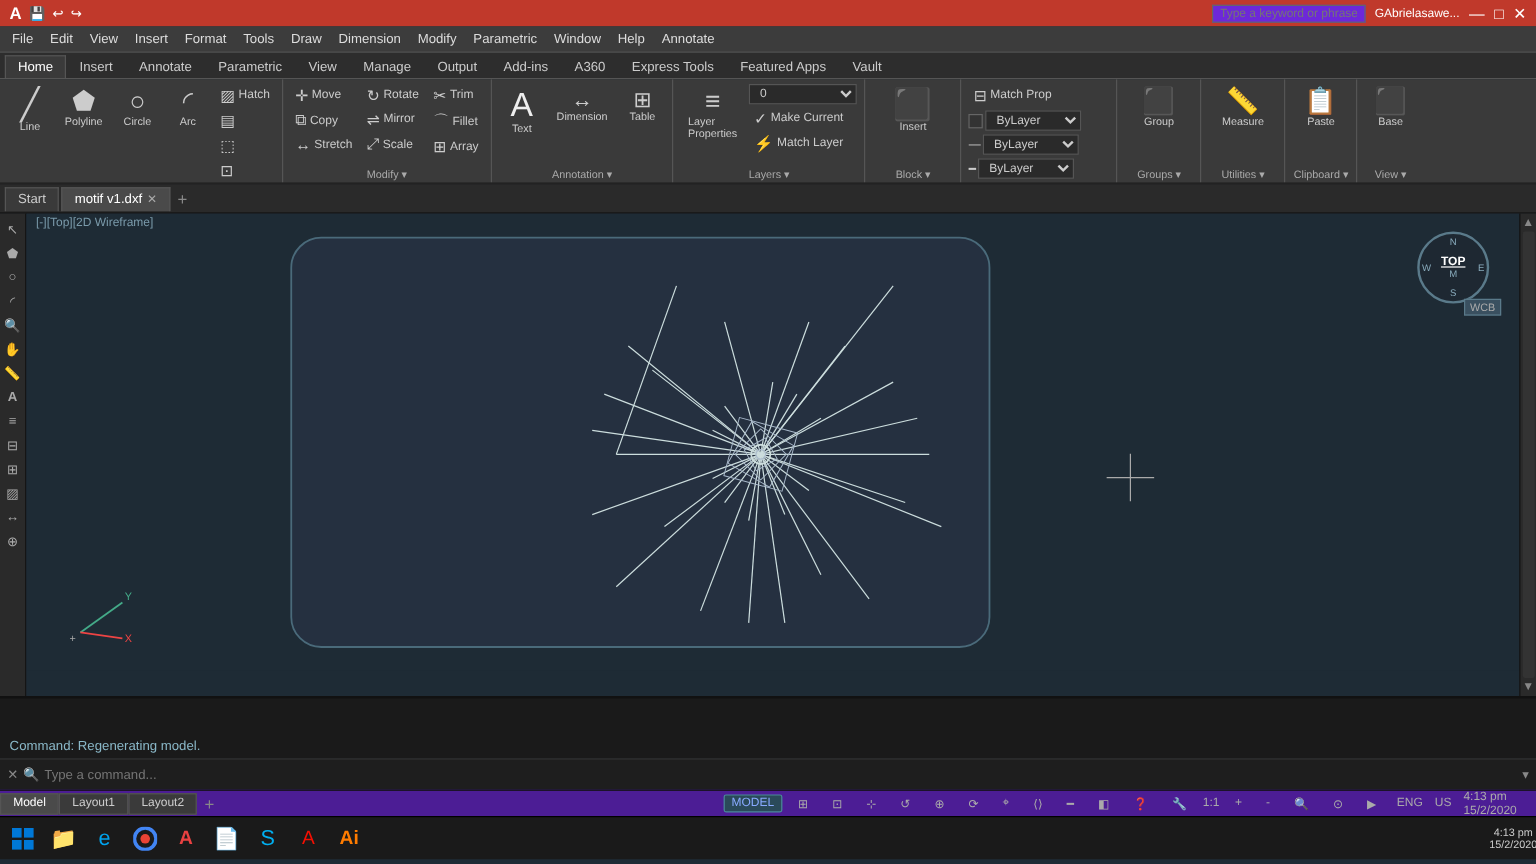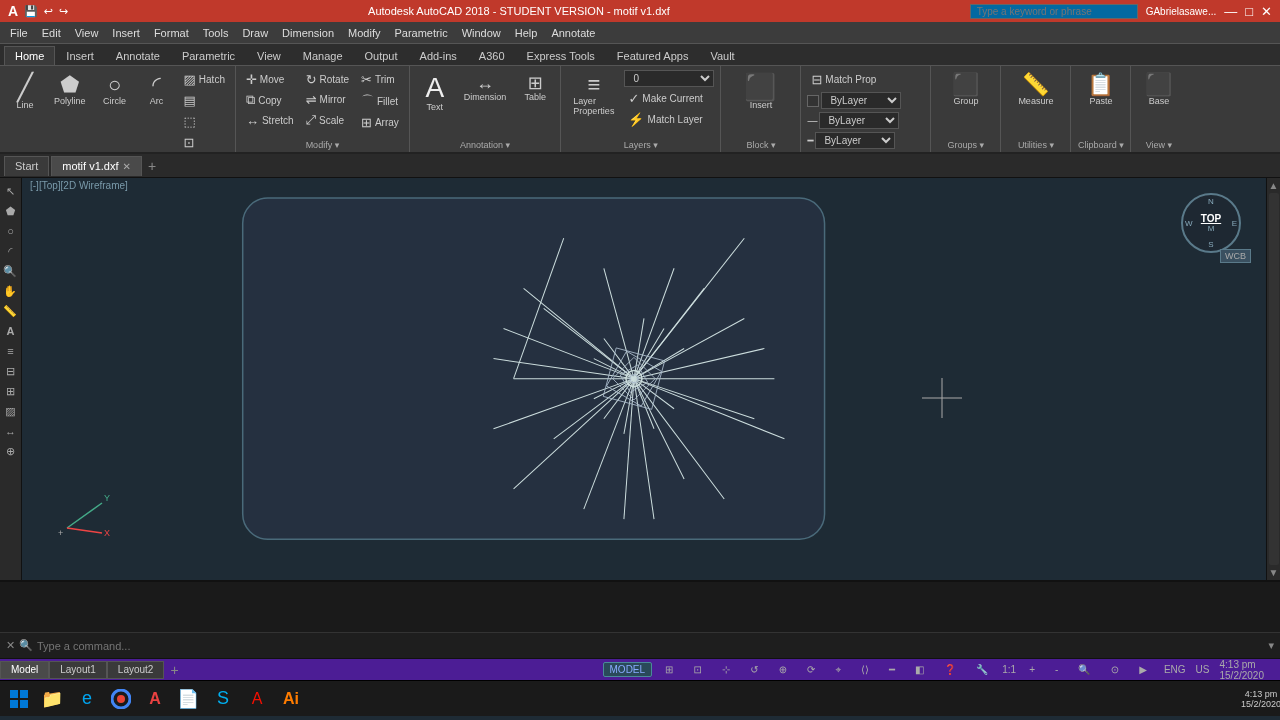--- a/index.html
+++ b/index.html
@@ -353,23 +353,22 @@
 </head>
 <body>
 
 <div id="title-bar">
   <div class="title-left">
     <span style="font-weight:bold;font-size:14px;color:#fff;">A</span>
     <span style="font-size:11px;cursor:pointer;">💾</span>
     <span style="font-size:11px;cursor:pointer;">↩</span>
     <span style="font-size:11px;cursor:pointer;">↪</span>
   </div>
-  <div class="title-center">Autodesk AutoCAD 2018 - STUDENT VERSION - motif v1.dxf</div>
   <div class="title-right">
-    <input type="text" style="background: #0369a1; border: 1px solid rgb(102, 102, 102); color: rgb(204, 204, 204); font-size: 10px; padding: 1px 6px; width: 168px;" placeholder="Type a keyword or phrase">
+    <input type="text" style="background: #6d28d9; border: 1px solid rgb(102, 102, 102); color: rgb(204, 204, 204); font-size: 10px; padding: 1px 6px; width: 128px;" placeholder="Type a keyword or phrase">
     <span style="font-size:10px;">GAbrielasawe...</span>
     <span class="win-btn">—</span>
     <span class="win-btn">□</span>
     <span class="win-btn">✕</span>
   </div>
 </div>
 
 <div id="menu-bar">
   <span>File</span>
   <span>Edit</span>
@@ -690,20 +689,21 @@
 
   <div id="right-scroll">
     <div style="cursor:pointer;color:#888;font-size:10px;">▲</div>
     <div style="flex:1;width:10px;background:#333;margin:2px auto;border-radius:2px;"></div>
     <div style="cursor:pointer;color:#888;font-size:10px;">▼</div>
   </div>
 
 </div>
 
 <div id="command-area">
+  <div id="command-output">Command:  Regenerating model.</div>
 </div>
 
 <div id="command-input-bar">
   <span style="color:#888;cursor:pointer;">✕</span>
   <span style="color:#888;cursor:pointer;">🔍</span>
   <input type="text" placeholder="Type a command..." style="">
   <span style="color:#888;cursor:pointer;">▾</span>
 </div>
 
 <div style="display:flex;height:22px;background:#4c1d95;border-top:1px solid #111;align-items:center;">

